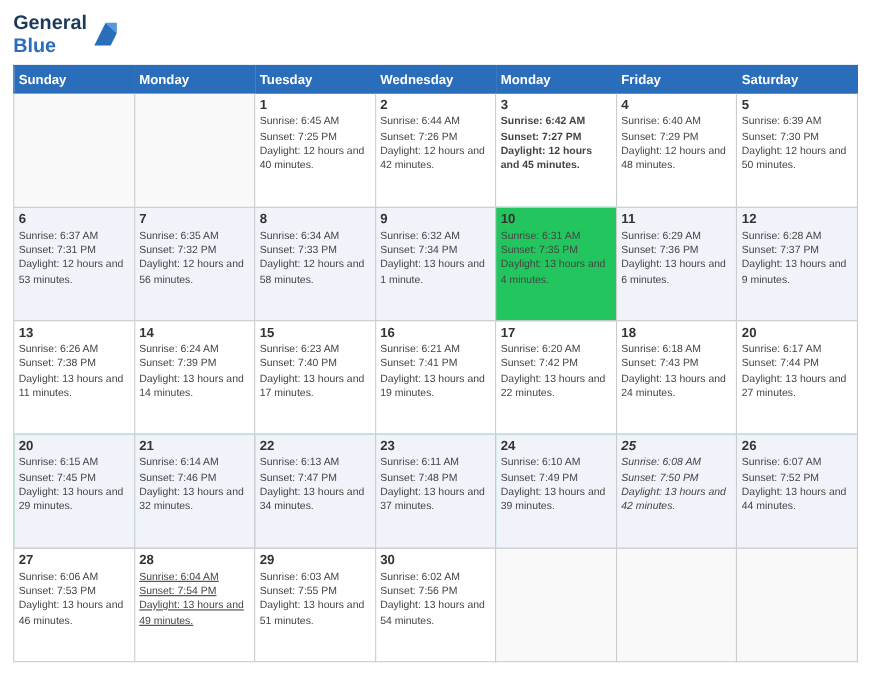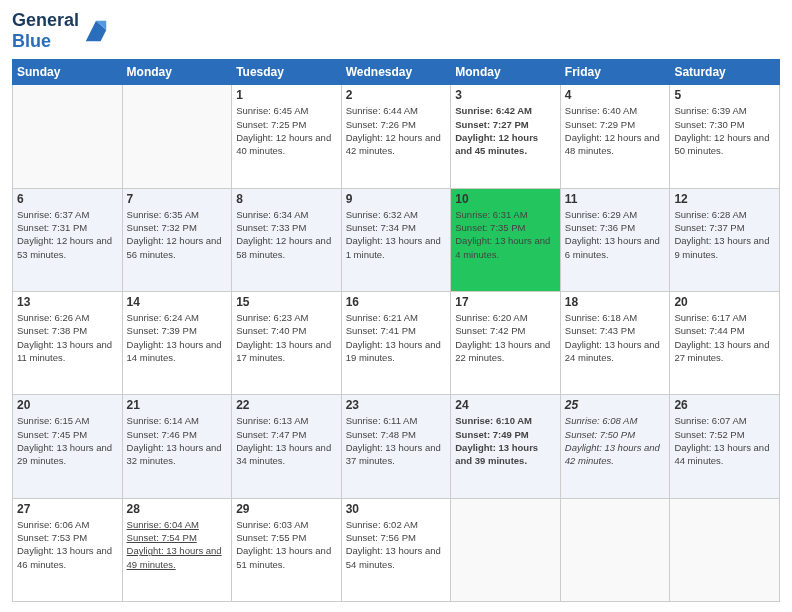--- a/index.html
+++ b/index.html
@@ -262,21 +262,21 @@
 Daylight: 13 hours and 34 minutes.</div>
           </td>
           <td style="background: rgb(240, 244, 250);">
             <div class="day-num">23</div>
             <div class="day-info" style="white-space: pre-line;">Sunrise: 6:11 AM
 Sunset: 7:48 PM
 Daylight: 13 hours and 37 minutes.</div>
           </td>
           <td style="background: rgb(240, 244, 250);">
             <div class="day-num">24</div>
-            <div class="day-info" style="white-space: pre-line; font-weight: bold;">Sunrise: 6:10 AM
+            <div class="day-info" style="white-space: pre-line;">Sunrise: 6:10 AM
 Sunset: 7:49 PM
 Daylight: 13 hours and 39 minutes.</div>
           </td>
           <td style="background: rgb(240, 244, 250); font-style: italic;">
             <div class="day-num">25</div>
             <div class="day-info" style="white-space: pre-line;">Sunrise: 6:08 AM
 Sunset: 7:50 PM
 Daylight: 13 hours and 42 minutes.</div>
           </td>
           <td style="background: rgb(240, 244, 250);">

